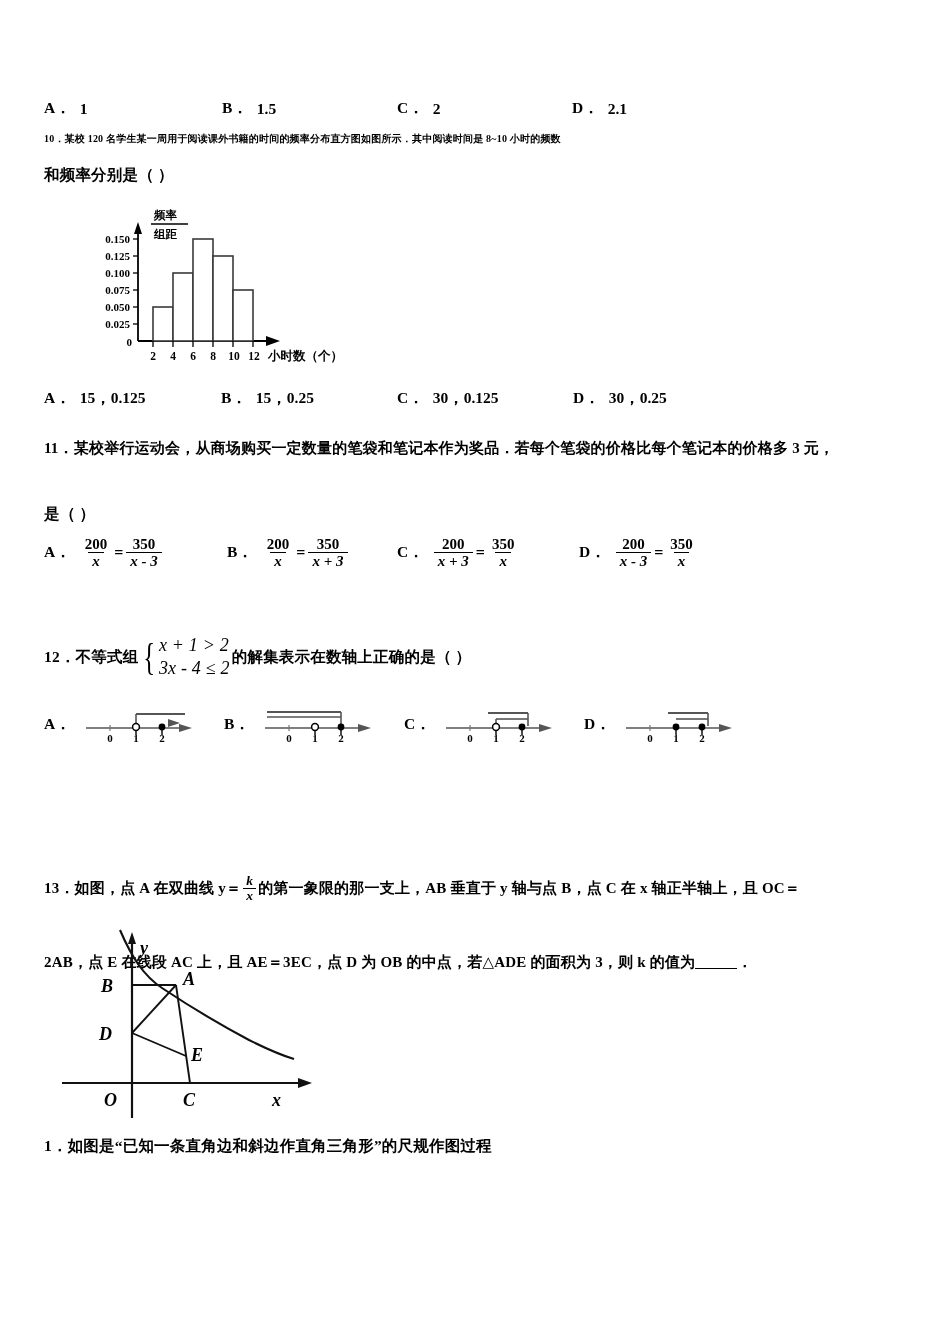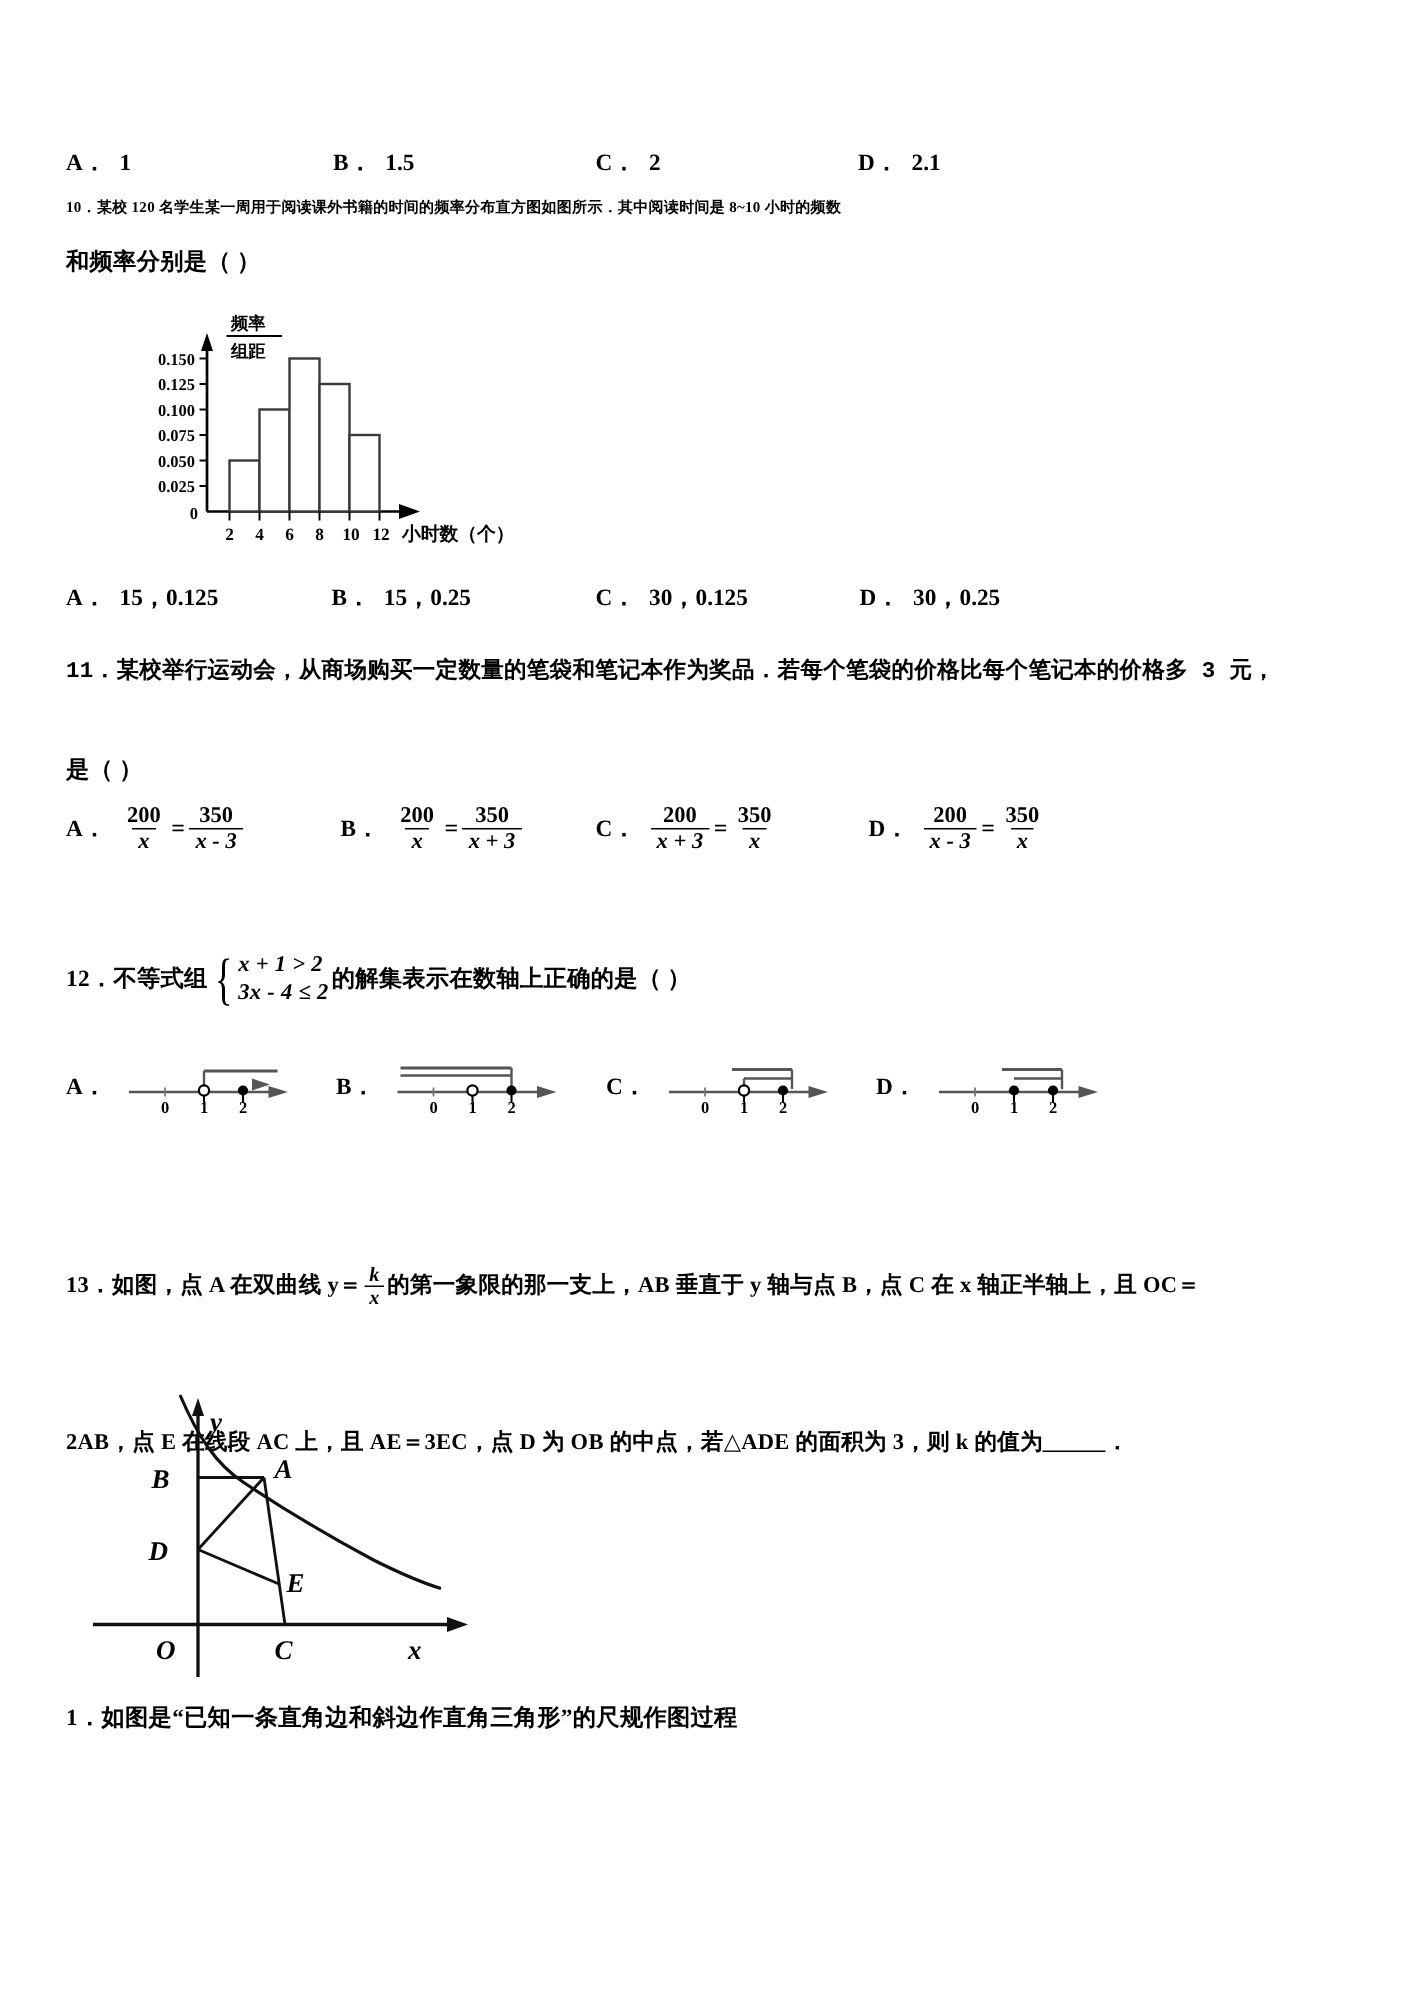--- a/index.html
+++ b/index.html
@@ -137,24 +137,24 @@
   .brace-sys .brace {
     font-size: 38px;
     line-height: 0.8;
     font-weight: 300;
     transform: scaleX(0.65);
     display: inline-block;
   }
   .brace-sys .lines {
     display: inline-flex;
     flex-direction: column;
-    font-size: 15px;
+    font-size: 18px;
     font-style: italic;
     line-height: 1.28;
-    font-weight: bold;
+    font-weight: normal;
   }
 </style>
 </head>
 <body>
 
 <div class="page">
 
   <div class="opt-row" style="top:98px;">
     <div class="opt" style="width:178px;">
       <span class="opt-label">A．</span>
@@ -252,21 +252,21 @@
     <div class="opt" style="width:176px;">
       <span class="opt-label">C．</span>
       <span class="opt-val">30，0.125</span>
     </div>
     <div class="opt">
       <span class="opt-label">D．</span>
       <span class="opt-val">30，0.25</span>
     </div>
   </div>
 
-  <div class="row qtext" style="top:438px; font-size:15px;font-family:Liberation Mono, monospace;">
+  <div class="row qtext" style="top:438px; font-size:15px;">
     <span>11．</span><span>某校举行运动会，从商场购买一定数量的笔袋和笔记本作为奖品．若每个笔袋的价格比每个笔记本的价格多 3 元，</span>
   </div>
   <div class="row qtext" style="top:504px;">
     <span>是（    ）</span>
   </div>
 
   <div class="opt-row" style="top:536px; align-items:center;">
     <div class="opt" style="width:183px;">
       <span class="opt-label">A．</span>
       <span class="eqbox">
@@ -422,21 +422,21 @@
           <circle cx="82" cy="27" r="3.4" fill="#000"></circle>
           <text x="30" y="42" font-family="'Liberation Serif', serif" font-size="11" font-weight="bold" text-anchor="middle">0</text>
           <text x="56" y="42" font-family="'Liberation Serif', serif" font-size="11" font-weight="bold" text-anchor="middle">1</text>
           <text x="82" y="42" font-family="'Liberation Serif', serif" font-size="11" font-weight="bold" text-anchor="middle">2</text>
         </svg>
       </span>
     </div>
   </div>
 
 
-  <div class="row" style="top:843px;">
+  <div class="row" style="top:874px;">
     <span class="qtext" style="display:inline-flex; align-items:center; font-size:15px;">
       <span>13．</span>
       <span>如图，点 A 在双曲线 y＝</span>
       <span class="inline-frac-sm">
         <span class="num">k</span>
         <span class="den">x</span>
       </span>
       <span>的第一象限的那一支上，AB 垂直于 y 轴与点 B，点 C 在 x 轴正半轴上，且 OC＝</span>
     </span>
   </div>

